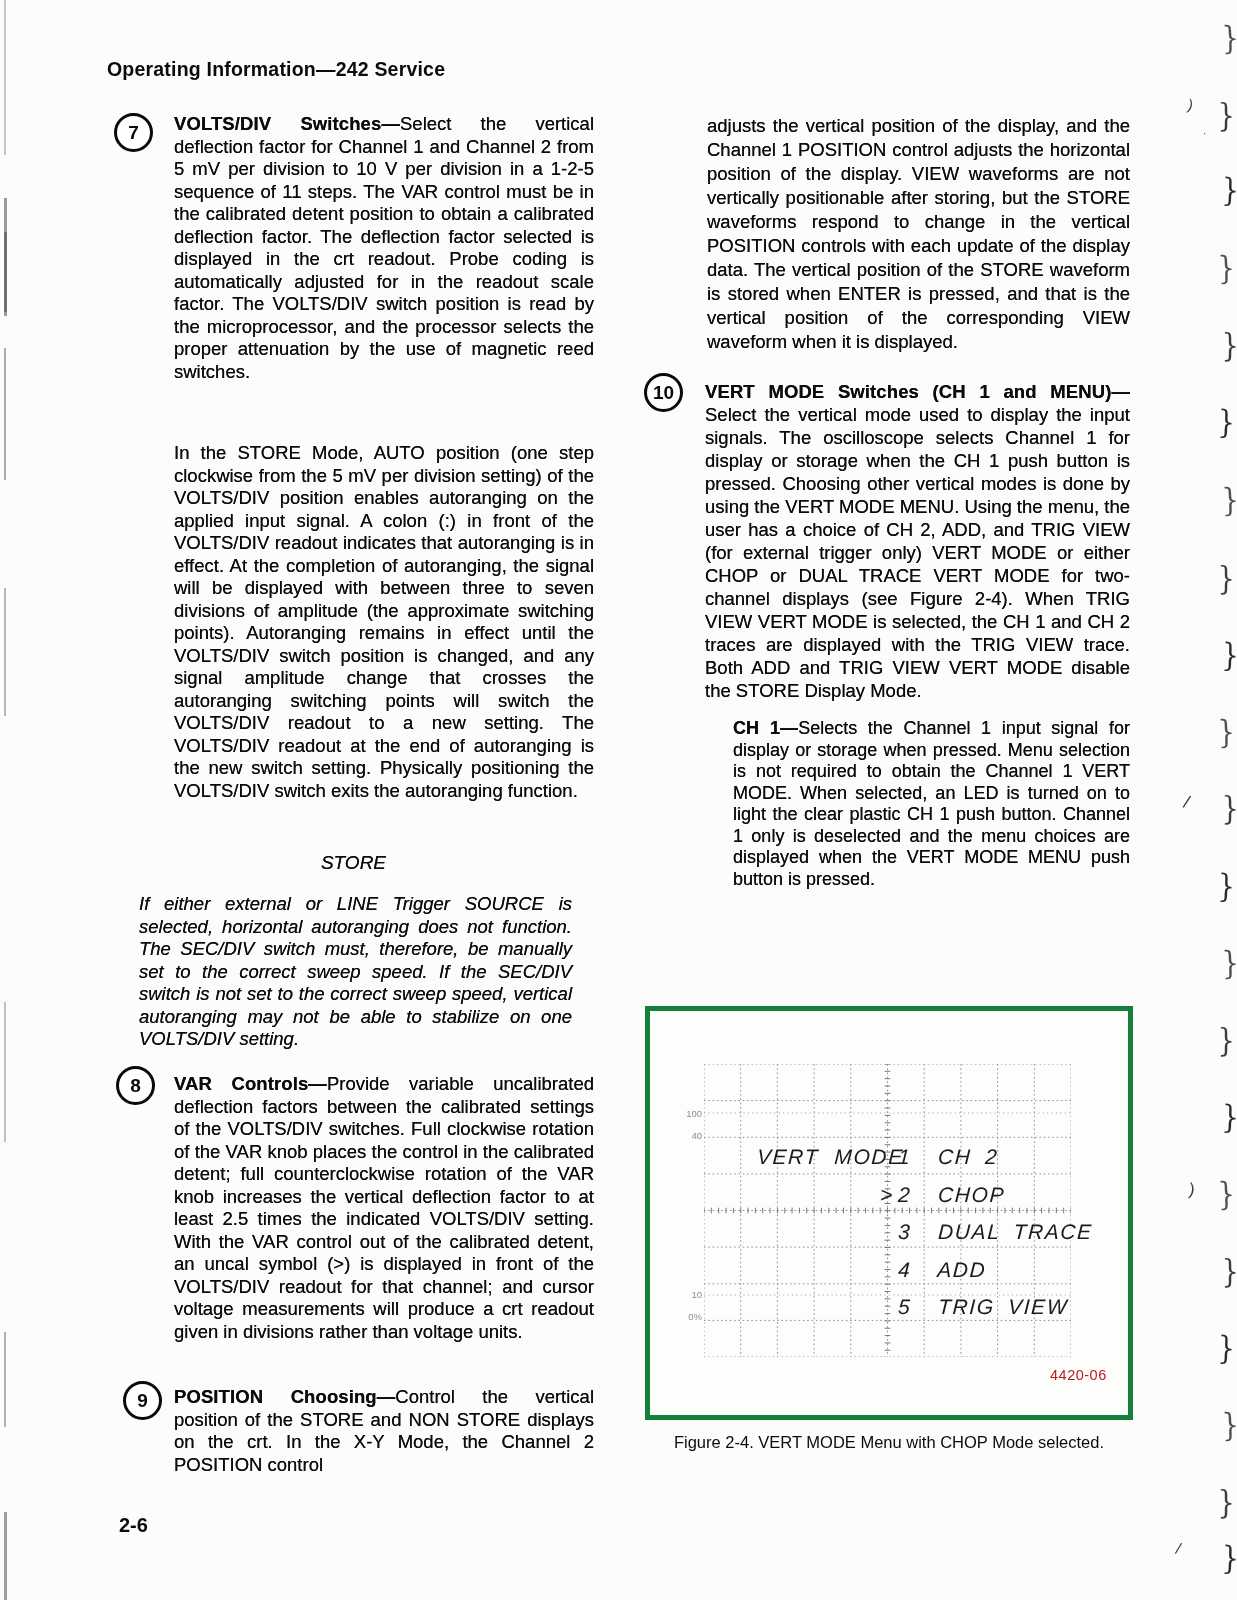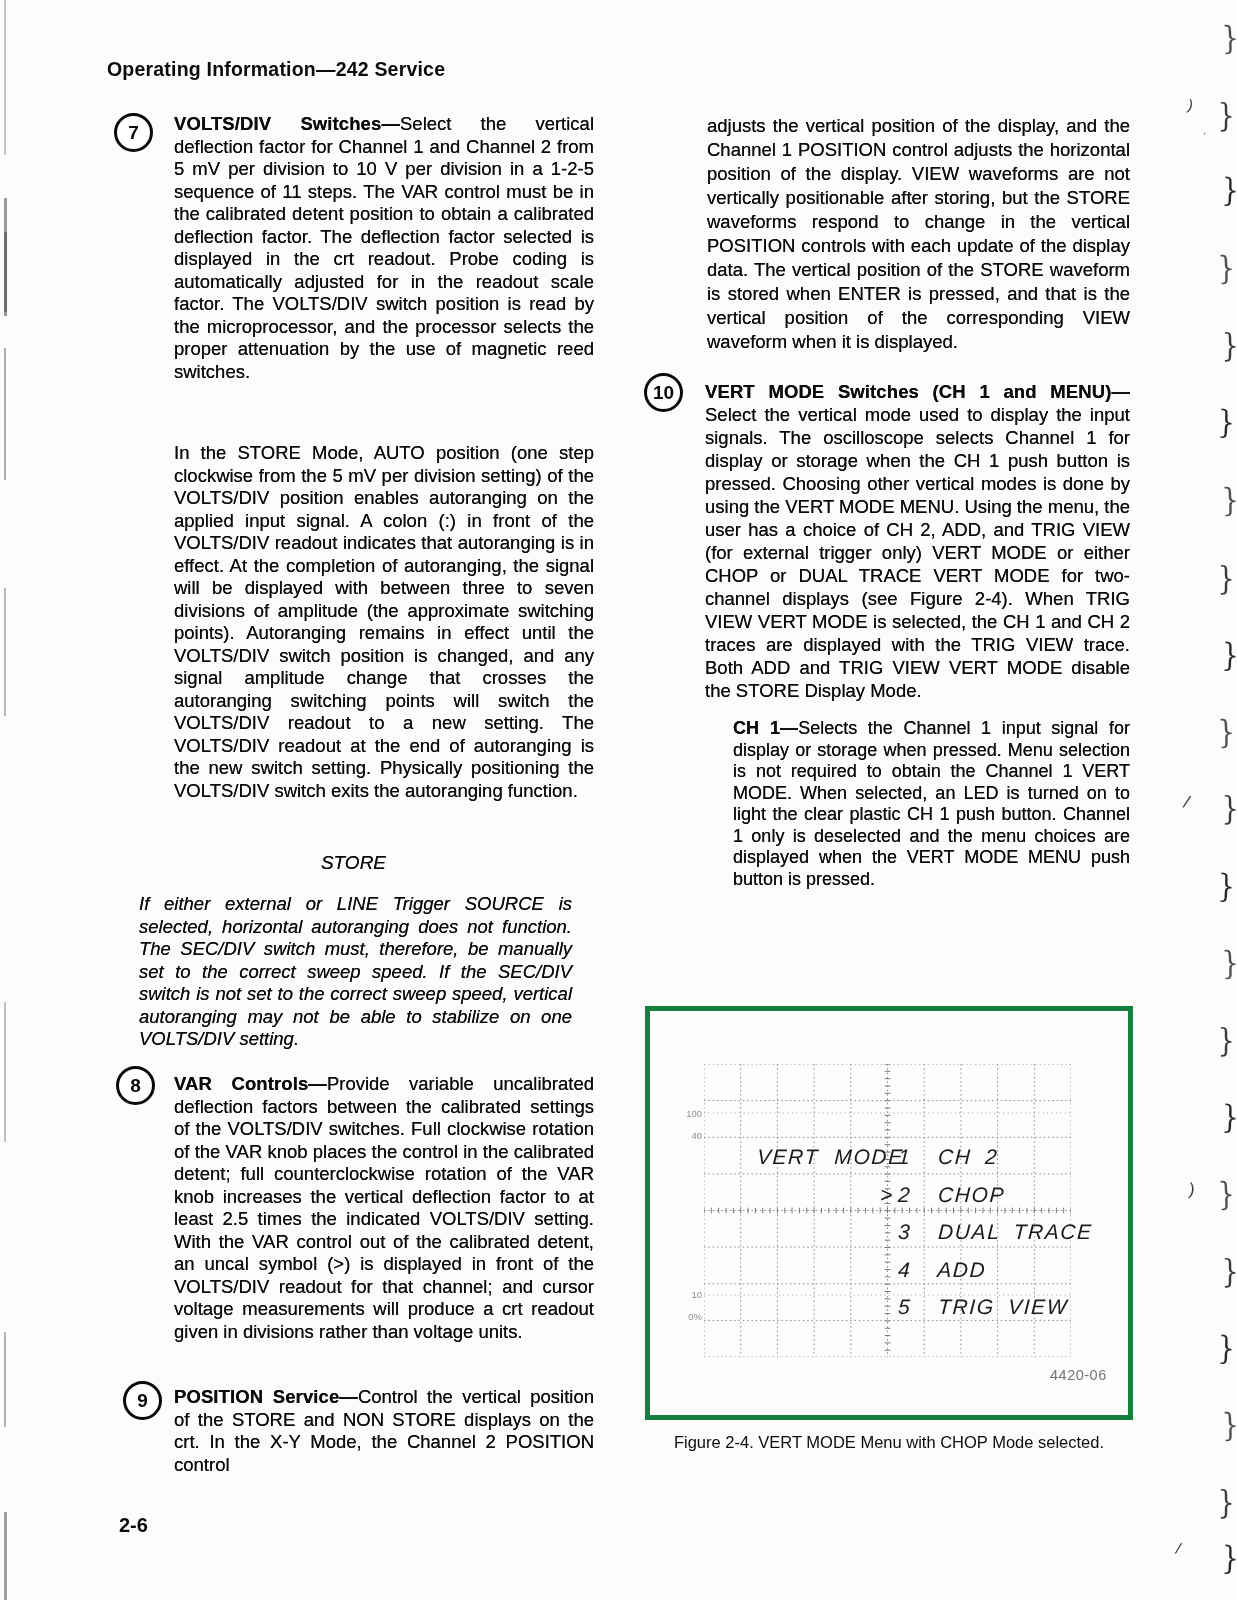--- a/index.html
+++ b/index.html
@@ -17,21 +17,21 @@
   .pagenum{position:absolute;left:119px;top:1514px;font-size:20px;font-weight:bold;}
   
   .figbox{position:absolute;left:645px;top:992px;width:478px;height:404px;border:5px solid #15803d;background:#fdfdfc;margin-top:14px;}
   .grat{position:absolute;left:54px;top:53px;}
   .pct{position:absolute;width:22px;text-align:right;font-size:9.5px;color:#8e8e8e;letter-spacing:0;}
   .menu-row{position:absolute;left:248px;font-style:italic;font-size:21px;letter-spacing:1.6px;
             word-spacing:6px;color:#1b1b1b;white-space:pre;transform:skewX(-3deg);}
   .menu-title{position:absolute;left:107px;font-style:italic;font-size:21px;letter-spacing:1.6px;
             word-spacing:8px;color:#1b1b1b;white-space:pre;transform:skewX(-3deg);}
   .menu-marker{position:absolute;left:-18px;}
-  .partnum{position:absolute;left:400px;top:356px;font-size:14.5px;color:#737373;letter-spacing:.5px;}
+  .partnum{position:absolute;left:400px;top:356px;font-size:14.5px;color:#b91c1c;letter-spacing:.5px;}
   .caption{position:absolute;left:645px;top:1433px;width:488px;text-align:center;
            font-size:16.5px;font-weight:normal;}
   
   .brace{position:absolute;font-family:"DejaVu Serif", serif;font-size:32px;color:#161616;
          line-height:1;pointer-events:none;}
   .lline{position:absolute;pointer-events:none;}
   .mark{position:absolute;color:#3a3a3a;font-size:15px;pointer-events:none;}
   .gl{stroke:#8f8f8f;stroke-width:1;stroke-dasharray:1.6,2.7;}
   .gl2{stroke:#9c9c9c;stroke-width:1;stroke-dasharray:1,3.4;}
   .tick{stroke:#777;stroke-width:1;}
@@ -54,21 +54,21 @@
   <p class="body note-b" style="left:137px;top:891px;width:433px;">If either external or LINE Trigger SOURCE is selected, horizontal autoranging does not function. The SEC/DIV switch must, therefore, be manually set to the correct sweep speed. If the SEC/DIV switch is not set to the correct sweep speed, vertical autoranging may not be able to stabilize on one VOLTS/DIV setting.</p>
 
   <div class="circle" style="left:116px;top:1066px;">
     <span>8</span>
   </div>
   <p class="body" style="left:172px;top:1071px;width:420px;"><b>VAR Controls—</b><span>Provide variable uncalibrated deflection factors between the calibrated settings of the VOLTS/DIV switches. Full clockwise rotation of the VAR knob places the control in the calibrated detent; full counterclockwise rotation of the VAR knob increases the vertical deflection factor to at least 2.5 times the indicated VOLTS/DIV setting. With the VAR control out of the calibrated detent, an uncal symbol (&gt;) is displayed in front of the VOLTS/DIV readout for that channel; and cursor voltage measurements will produce a crt readout given in divisions rather than voltage units.</span></p>
 
   <div class="circle" style="left:123px;top:1381px;">
     <span>9</span>
   </div>
-  <p class="body" style="left:172px;top:1384px;width:420px;"><b>POSITION Service—</b><span>Control the vertical position of the STORE and NON STORE displays on the crt. In the X-Y Mode, the Channel 2 POSITION control</span></p>
+  <p class="body" style="left:172px;top:1384px;width:420px;"><b>POSITION Choosing—</b><span>Control the vertical position of the STORE and NON STORE displays on the crt. In the X-Y Mode, the Channel 2 POSITION control</span></p>
 
   <div class="pagenum">2-6</div>
 
   <p class="body" style="left:705px;top:112px;width:423px;line-height:24px;">adjusts the vertical position of the display, and the Channel 1 POSITION control adjusts the horizontal position of the display. VIEW waveforms are not vertically positionable after storing, but the STORE waveforms respond to change in the vertical POSITION controls with each update of the display data. The vertical position of the STORE waveform is stored when ENTER is pressed, and that is the vertical position of the corresponding VIEW waveform when it is displayed.</p>
 
   <div class="circle" style="left:644px;top:373px;">
     <span>10</span>
   </div>
   <p class="body" style="left:703px;top:378px;width:425px;line-height:23px;"><b>VERT MODE Switches (CH 1 and MENU)—</b><span>Select the vertical mode used to display the input signals. The oscilloscope selects Channel 1 for display or storage when the CH 1 push button is pressed. Choosing other vertical modes is done by using the VERT MODE MENU. Using the menu, the user has a choice of CH 2, ADD, and TRIG VIEW (for external trigger only) VERT MODE or either CHOP or DUAL TRACE VERT MODE for two-channel displays (see Figure 2-4). When TRIG VIEW VERT MODE is selected, the CH 1 and CH 2 traces are displayed with the TRIG VIEW trace. Both ADD and TRIG VIEW VERT MODE disable the STORE Display Mode.</span></p>
 

